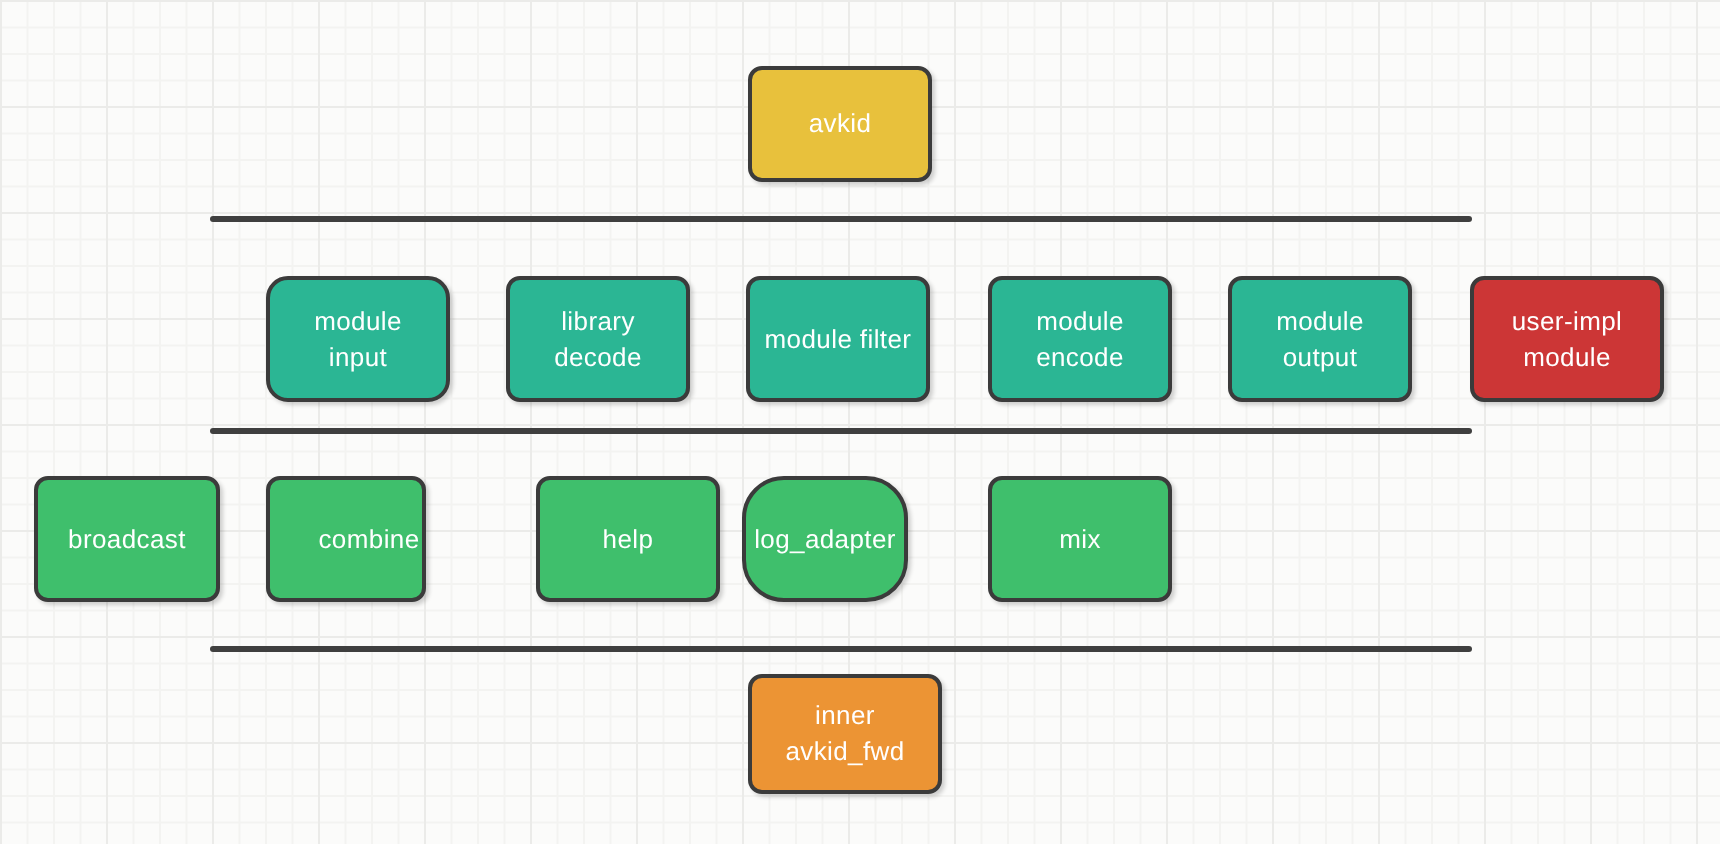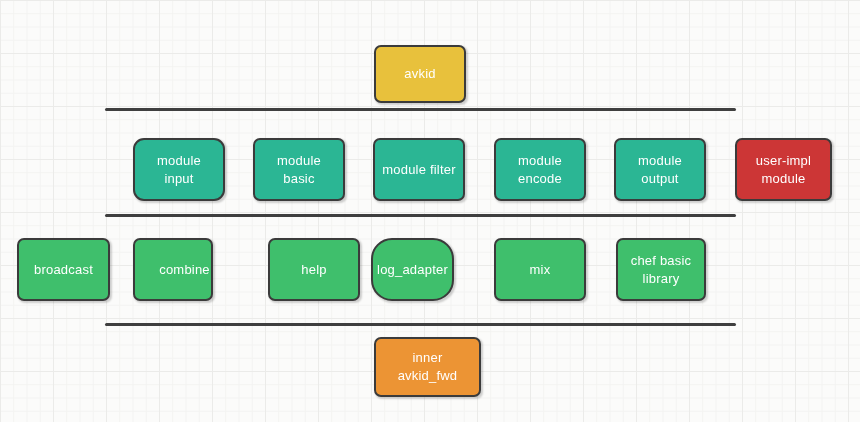--- a/index.html
+++ b/index.html
@@ -60,42 +60,41 @@
   .n-userimpl     { left: 735px; width: 97px; }
   
   .row3           { top: 238px; height: 63px; }
   .n-broadcast    { left: 17px;  width: 93px; }
   .n-combine      { left: 133px; width: 80px; padding-left: 29px; }
   .n-help         { left: 268px; width: 92px; }
   .n-logadapter   { left: 371px; width: 83px; border-radius: 21px; }
   .n-mix          { left: 494px; width: 92px; }
   .n-chef         { left: 616px; width: 90px; }
   
-  .n-inner        { left: 374px; top: 337px; width: 107px; height: 60px; }
+  .n-inner        { left: 374px; top: 337px; width: 97px; height: 60px; }
 </style>
 </head>
 <body>
 
 <div class="canvas">
 
   <div class="divider d1" style="background-color: rgb(63, 63, 63);"></div>
   <div class="divider d2" style="background-color: rgb(63, 63, 63);"></div>
   <div class="divider d3" style="background-color: rgb(63, 63, 63);"></div>
 
-  <div class="node n-avkid" style="background-color: rgb(232, 193, 60); margin-top: 12px;">avkid</div>
+  <div class="node n-avkid" style="background-color: rgb(232, 193, 60);">avkid</div>
 
   <div class="node row2 n-input" style="background-color: rgb(43, 182, 148);">module input</div>
-  <div class="node row2 n-decode" style="background-color: rgb(43, 182, 148);">module basic</div>
+  <div class="node row2 n-decode" style="background-color: rgb(43, 182, 148);">library decode</div>
   <div class="node row2 n-filter" style="background-color: rgb(43, 182, 148);">module filter</div>
   <div class="node row2 n-encode" style="background-color: rgb(43, 182, 148);">module encode</div>
   <div class="node row2 n-output" style="background-color: rgb(43, 182, 148);">module output</div>
   <div class="node row2 n-userimpl" style="background-color: rgb(204, 54, 54);">user-impl module</div>
 
   <div class="node row3 n-broadcast" style="background-color: rgb(63, 191, 108);">broadcast</div>
   <div class="node row3 n-combine" style="background-color: rgb(63, 191, 108);">combine</div>
   <div class="node row3 n-help" style="background-color: rgb(63, 191, 108);">help</div>
   <div class="node row3 n-logadapter" style="background-color: rgb(63, 191, 108);">log_adapter</div>
   <div class="node row3 n-mix" style="background-color: rgb(63, 191, 108);">mix</div>
-  <div class="node row3 n-chef" style="background-color: rgb(63, 191, 108);">chef basic library</div>
 
   <div class="node n-inner" style="background-color: rgb(236, 148, 52);">inner avkid_fwd</div>
 
 </div>
 
 </body></html>

